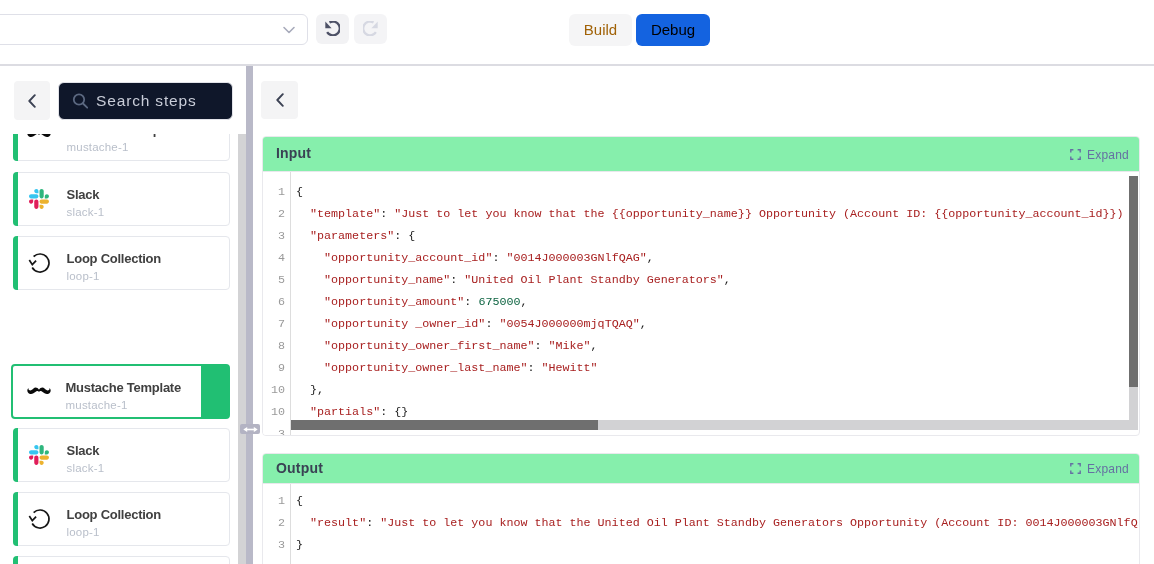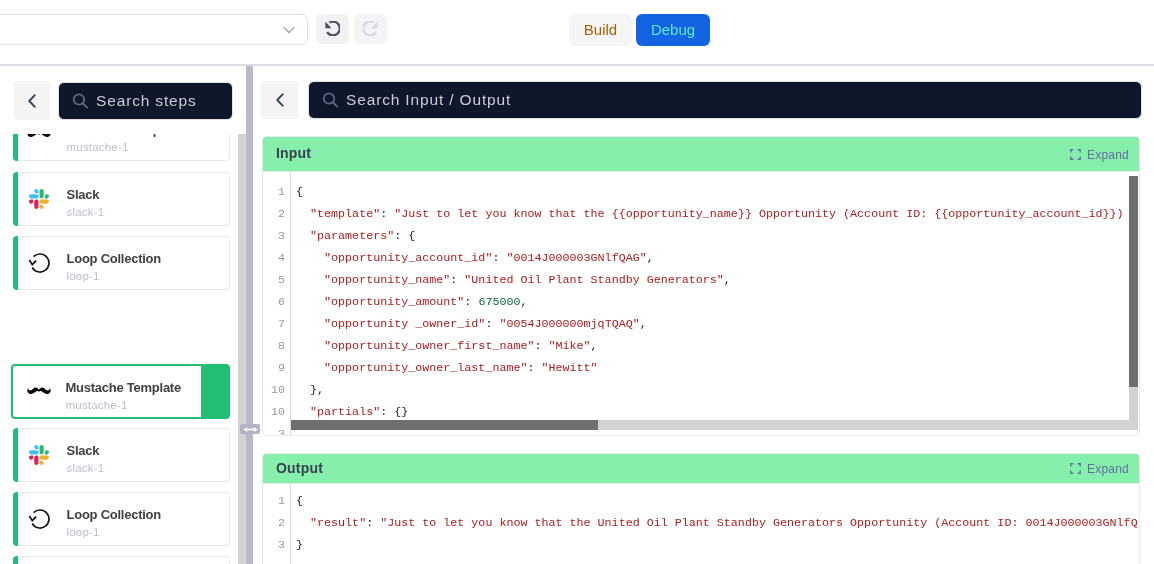--- a/index.html
+++ b/index.html
@@ -14,21 +14,21 @@
 #select svg { position:absolute; right:11px; top:8px; }
 .iconbtn { position:absolute; top:14px; width:33px; height:30px;
   background:#f2f2f4; border-radius:6px; }
 #undo { left:316px; }
 #redo { left:354px; background:#f4f4f6; }
 .iconbtn svg { position:absolute; left:9px; top:7px; }
 #buildbtn { position:absolute; left:569px; top:14px; width:63px; height:32px;
   background:#f5f5f6; border-radius:6px; color:#a16207; font-size:15px;
   line-height:32px; text-align:center; }
 #debugbtn { position:absolute; left:636px; top:14px; width:74px; height:32px;
-  background:#1463e0; border-radius:6px; color:#5eead4; font-size:15px;
+  background:#1463e0; border-radius:6px; color:#000000; font-size:15px;
   line-height:32px; text-align:center; }
 
 
 #leftpanel { position:absolute; left:0; top:66px; width:246px; bottom:0; background:#fff; }
 .backbtn { position:absolute; background:#f4f4f5; border-radius:4px; }
 .backbtn svg { position:absolute; left:50%; top:50%; transform:translate(-50%,-50%); }
 #lback { left:14px; top:15px; width:36px; height:39px; }
 .searchbox { position:absolute; background:#0f172a; border:1px solid #e2e3e9; border-radius:6px; }
 .searchbox svg { position:absolute; left:13px; top:50%; transform:translateY(-50%); }
 .searchbox .ph { position:absolute; left:37px; top:50%; transform:translateY(-50%);
@@ -232,27 +232,20 @@
     <rect x="3.5" y="2.7" width="8" height="1.6" fill="#fff"></rect>
   </svg>
 </div>
 
 <div id="rightpanel">
   <div class="backbtn" id="rback">
     <svg width="9" height="14" viewBox="0 0 9 14">
         <path d="M7.3 1.2 L1.8 7 L7.3 12.8" fill="none" stroke="#3c4254" stroke-width="1.9" stroke-linecap="round" stroke-linejoin="round"></path>
       </svg>
   </div>
-  <div class="searchbox" id="rsearch">
-    <svg width="17" height="17" viewBox="0 0 17 17">
-        <circle cx="7" cy="7" r="5.2" fill="none" stroke="#5b6880" stroke-width="1.8"></circle>
-        <path d="M11 11 L15.2 15.2" stroke="#5b6880" stroke-width="1.8" stroke-linecap="round"></path>
-      </svg>
-    <span class="ph">Search Input / Output</span>
-  </div>
 
   <div class="panelcard" id="inputcard">
     <div class="phead">
       <span class="ptitle">Input</span>
       <span class="expand"><svg width="11" height="11" viewBox="0 0 11 11">
             <path d="M0.8 3.4 V0.8 H3.4 M7.6 0.8 H10.2 V3.4 M10.2 7.6 V10.2 H7.6 M3.4 10.2 H0.8 V7.6" fill="none" stroke="#6570a2" stroke-width="1.4"></path>
           </svg>Expand</span>
     </div>
     <div class="codearea">
       <div class="gutter"><div>1</div><div>2</div><div>3</div><div>4</div><div>5</div><div>6</div><div>7</div><div>8</div><div>9</div><div>10</div><div>10</div><div>3</div></div>

